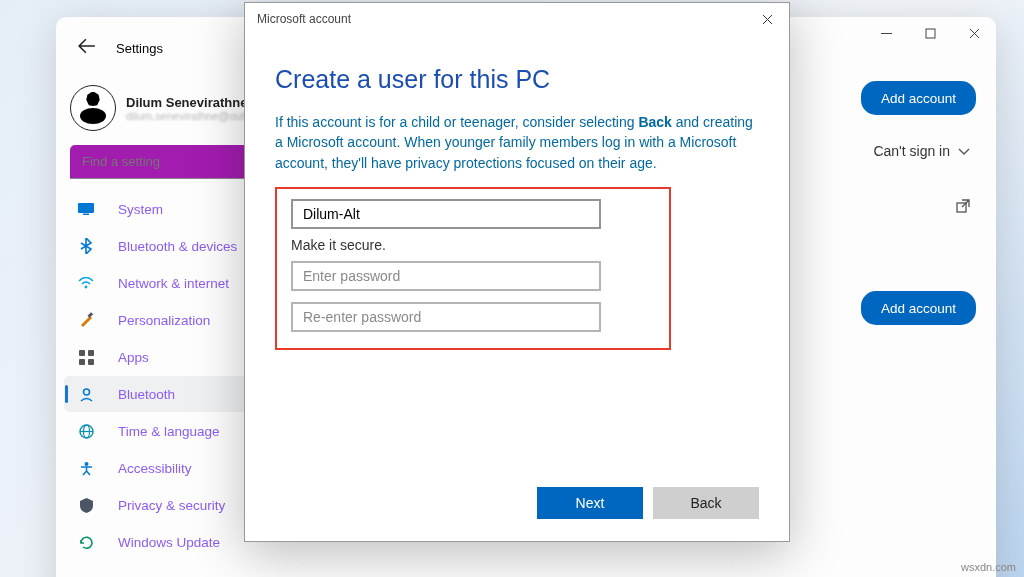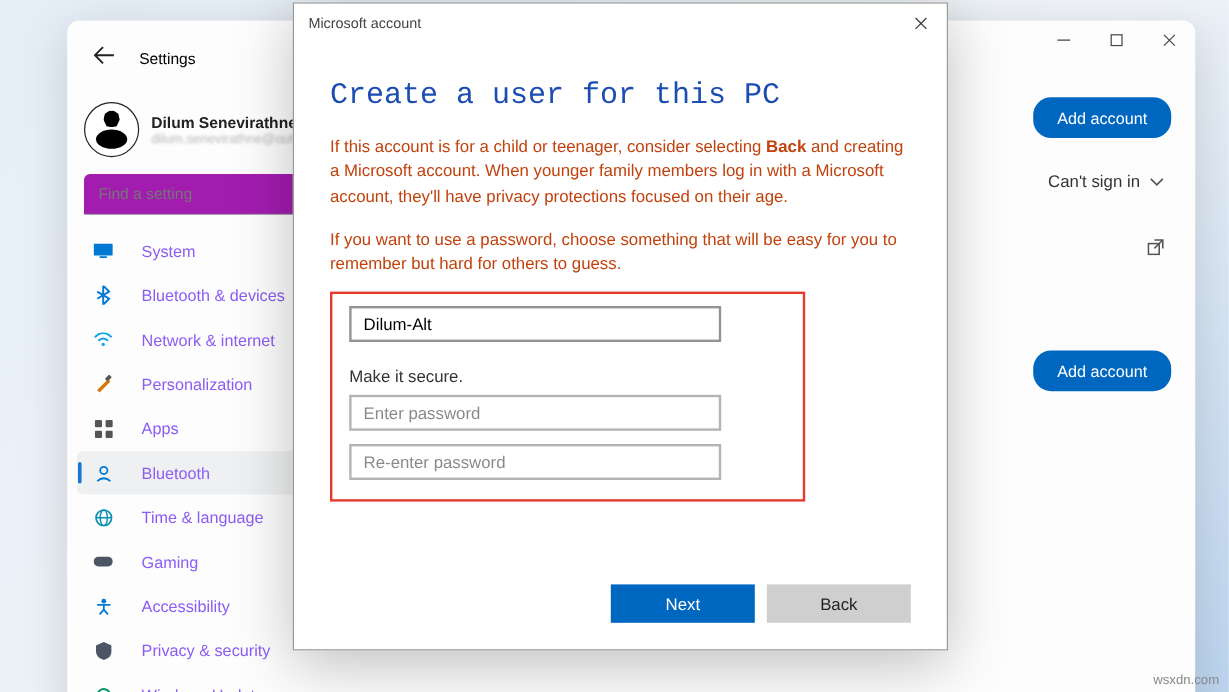--- a/index.html
+++ b/index.html
@@ -49,32 +49,32 @@
 
   
   .modal {
     position:absolute; left:244px; top:2px; width:546px; height:540px;
     background:#fff; border:1px solid #999; box-shadow: 0 12px 48px rgba(0,0,0,.25);
     display:flex; flex-direction:column;
   }
   .modal-title-bar { display:flex; align-items:center; justify-content:space-between; padding: 4px 2px 4px 12px; font-size:12px; color:#444; }
   .modal-close { width:40px; height:24px; display:flex; align-items:center; justify-content:center; cursor:pointer; }
   .modal-body { padding: 30px 30px 0 30px; flex:1; overflow:hidden; }
-  .modal-h1 { font-size:25px; font-weight:400; color:#1b4db3; margin-bottom:18px;font-family:Liberation Mono, monospace; }
-  .modal-p { font-size:14px; color:#c2410c; line-height:1.45; margin-bottom:16px; }
+  .modal-h1 { font-size:25px; font-weight:400; color:#1b4db3; margin-bottom:18px; }
+  .modal-p { font-size:14px; color:#0369a1; line-height:1.45; margin-bottom:16px; }
   .modal-p b { font-weight:700; }
 
   .form-box { border:2.5px solid #e83a2a; padding: 10px 18px 14px 14px; margin-top:-2px; width: 396px; }
   .form-label { font-size:14px; color:#333; margin: 2px 0 8px 0; }
   .form-input { width:310px; height:30px; border:2px solid #949494; padding:0 10px; font-size:14px; outline:none; margin-bottom:2px; display:block; }
   .form-input.grey { border-color:#b4b4b4; color:#333; }
   .form-input::placeholder { color:#8a8a8a; }
 
   .modal-footer { display:flex; justify-content:flex-end; gap:10px; padding: 12px 30px 22px 0; }
-  .m-btn { width:120px; height:32px; border:none; font-size:14px; cursor:pointer; }
+  .m-btn { width:106px; height:32px; border:none; font-size:14px; cursor:pointer; }
   .m-btn.primary { background:#0067c0; color:#fff; }
   .m-btn.secondary { background:#cfcfcf; color:#222; }
 
   .watermark { position:absolute; right:8px; bottom:4px; font-size:11px; color:#888; }
 </style>
 </head>
 <body>
 
 <div class="settings-window">
   <div class="win-controls">
@@ -181,28 +181,20 @@
       </div>
       <div class="nav-item">
         <span class="ic">
             <svg width="15" height="15" viewBox="0 0 15 15">
               <circle cx="7.5" cy="7.5" r="6.5" fill="none" stroke="#0891b2" stroke-width="1.4"></circle>
               <ellipse cx="7.5" cy="7.5" rx="3" ry="6.5" fill="none" stroke="#0891b2" stroke-width="1.2"></ellipse>
               <line x1="1" y1="7.5" x2="14" y2="7.5" stroke="#0891b2" stroke-width="1.2"></line>
             </svg>
           </span>
         <span>Time &amp; language</span>
-      </div>
-      <div class="nav-item">
-        <span class="ic">
-            <svg width="16" height="12" viewBox="0 0 16 12">
-              <rect x="0" y="2" width="16" height="8" rx="4" fill="#4b5563"></rect>
-            </svg>
-          </span>
-        <span>Gaming</span>
       </div>
       <div class="nav-item">
         <span class="ic">
             <svg width="15" height="15" viewBox="0 0 15 15">
               <circle cx="7.5" cy="3" r="2" fill="#0078d4"></circle>
               <path d="M2 6 H13 M7.5 6 V10 L4 14 M7.5 10 L11 14" stroke="#0078d4" stroke-width="1.5" fill="none"></path>
             </svg>
           </span>
         <span>Accessibility</span>
       </div>
@@ -257,25 +249,24 @@
           <line x1="10" y1="1" x2="1" y2="10" stroke="#333" stroke-width="1"></line>
         </svg>
     </div>
   </div>
 
   <div class="modal-body">
     <h1 class="modal-h1">Create a user for this PC</h1>
     <p class="modal-p">
       <span>If this account is for a child or teenager, consider selecting </span><b>Back</b><span> and creating a Microsoft account. When younger family members log in with a Microsoft account, they'll have privacy protections focused on their age.</span>
     </p>
-    <p class="modal-p">If you want to use a password, choose something that will be easy for you to remember but hard for others to guess.</p>
 
     <div class="form-box">
       <input class="form-input" value="Dilum-Alt" style="">
-      <div class="form-label" style="margin-top:20px">Make it secure.</div>
+      <div class="form-label" style="margin-top:8px">Make it secure.</div>
       <input class="form-input grey" type="password" placeholder="Enter password" style="">
       <div style="height:9px"></div>
       <input class="form-input grey" type="password" placeholder="Re-enter password" style="">
     </div>
   </div>
 
   <div class="modal-footer">
     <button class="m-btn primary">Next</button>
     <button class="m-btn secondary">Back</button>
   </div>

